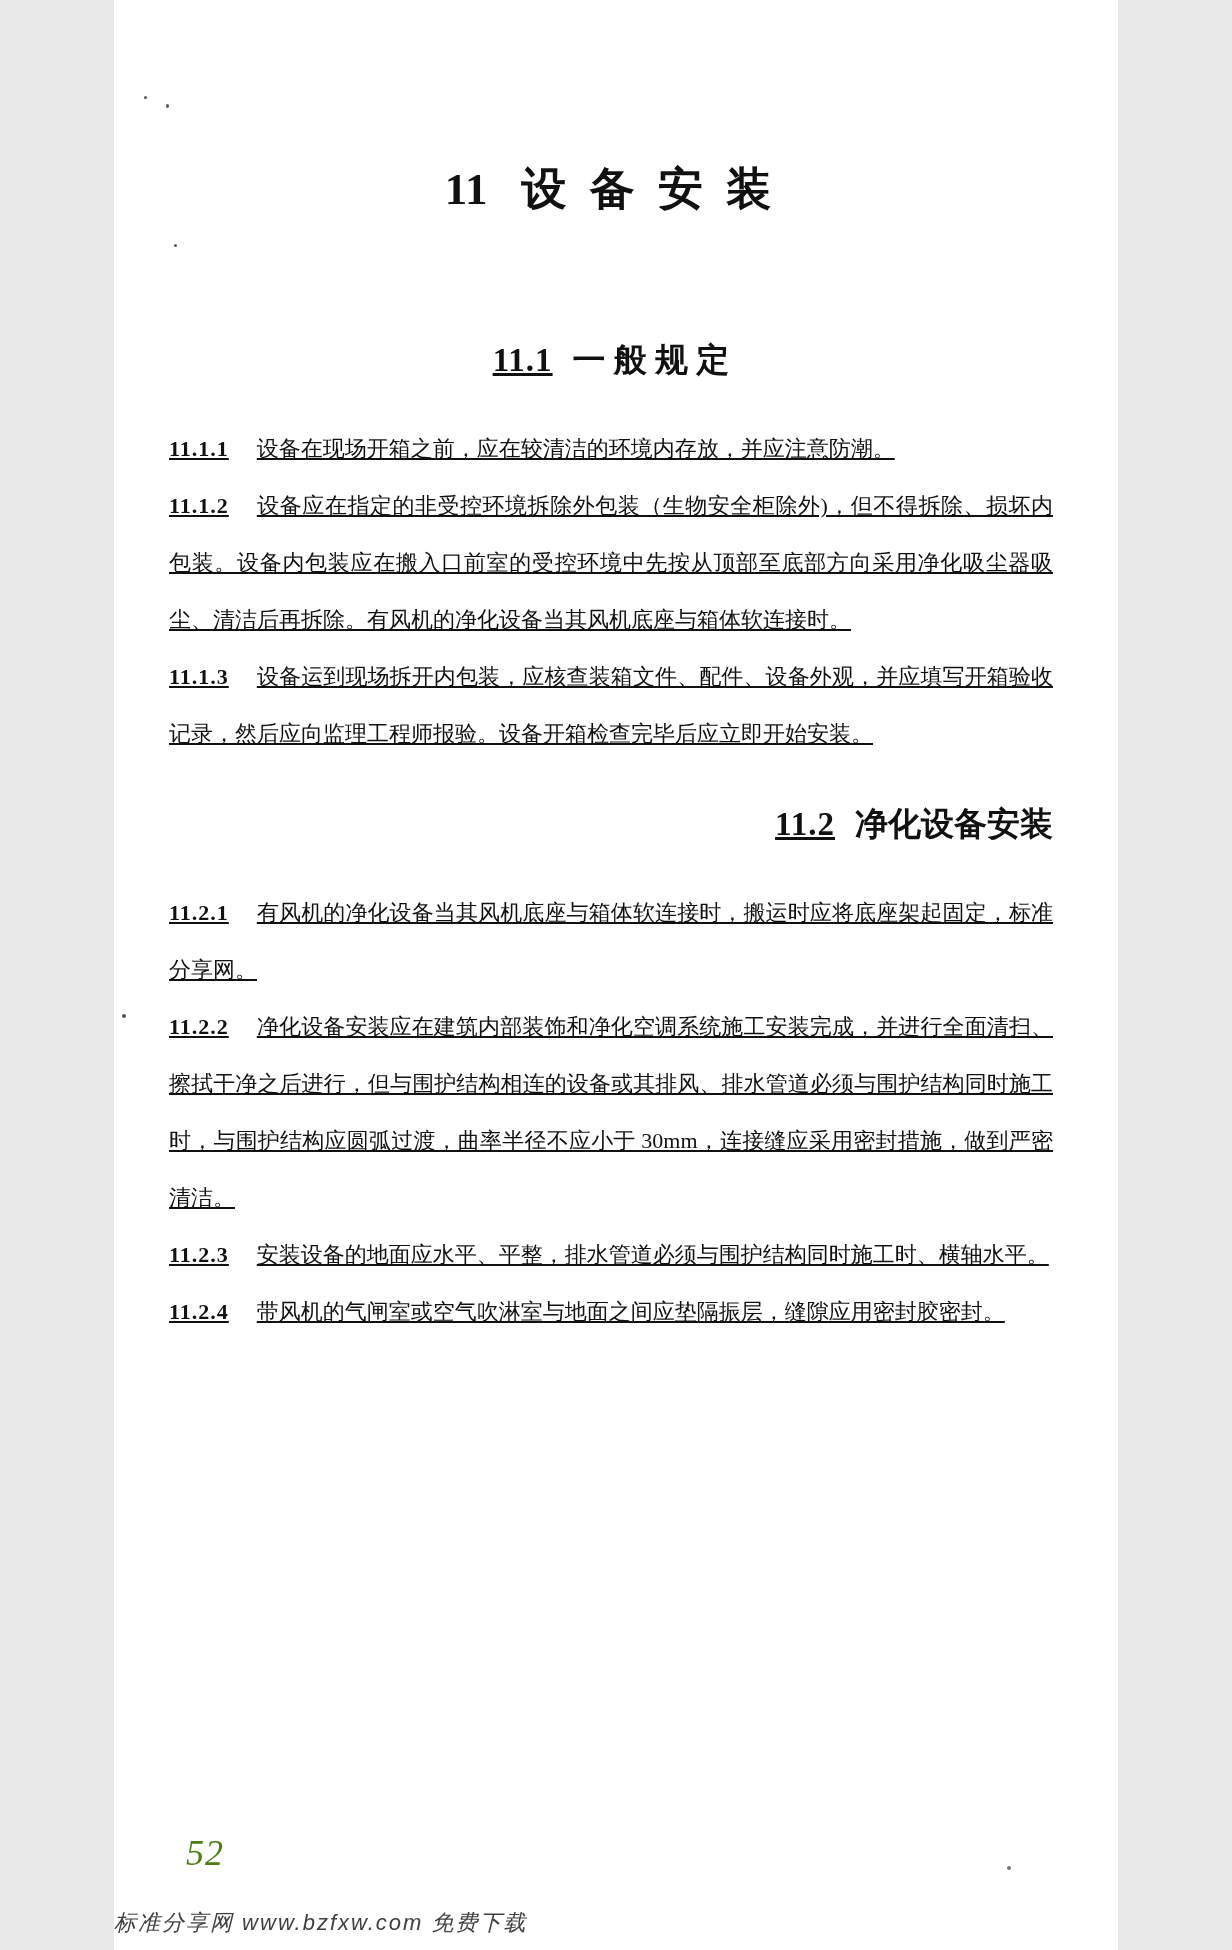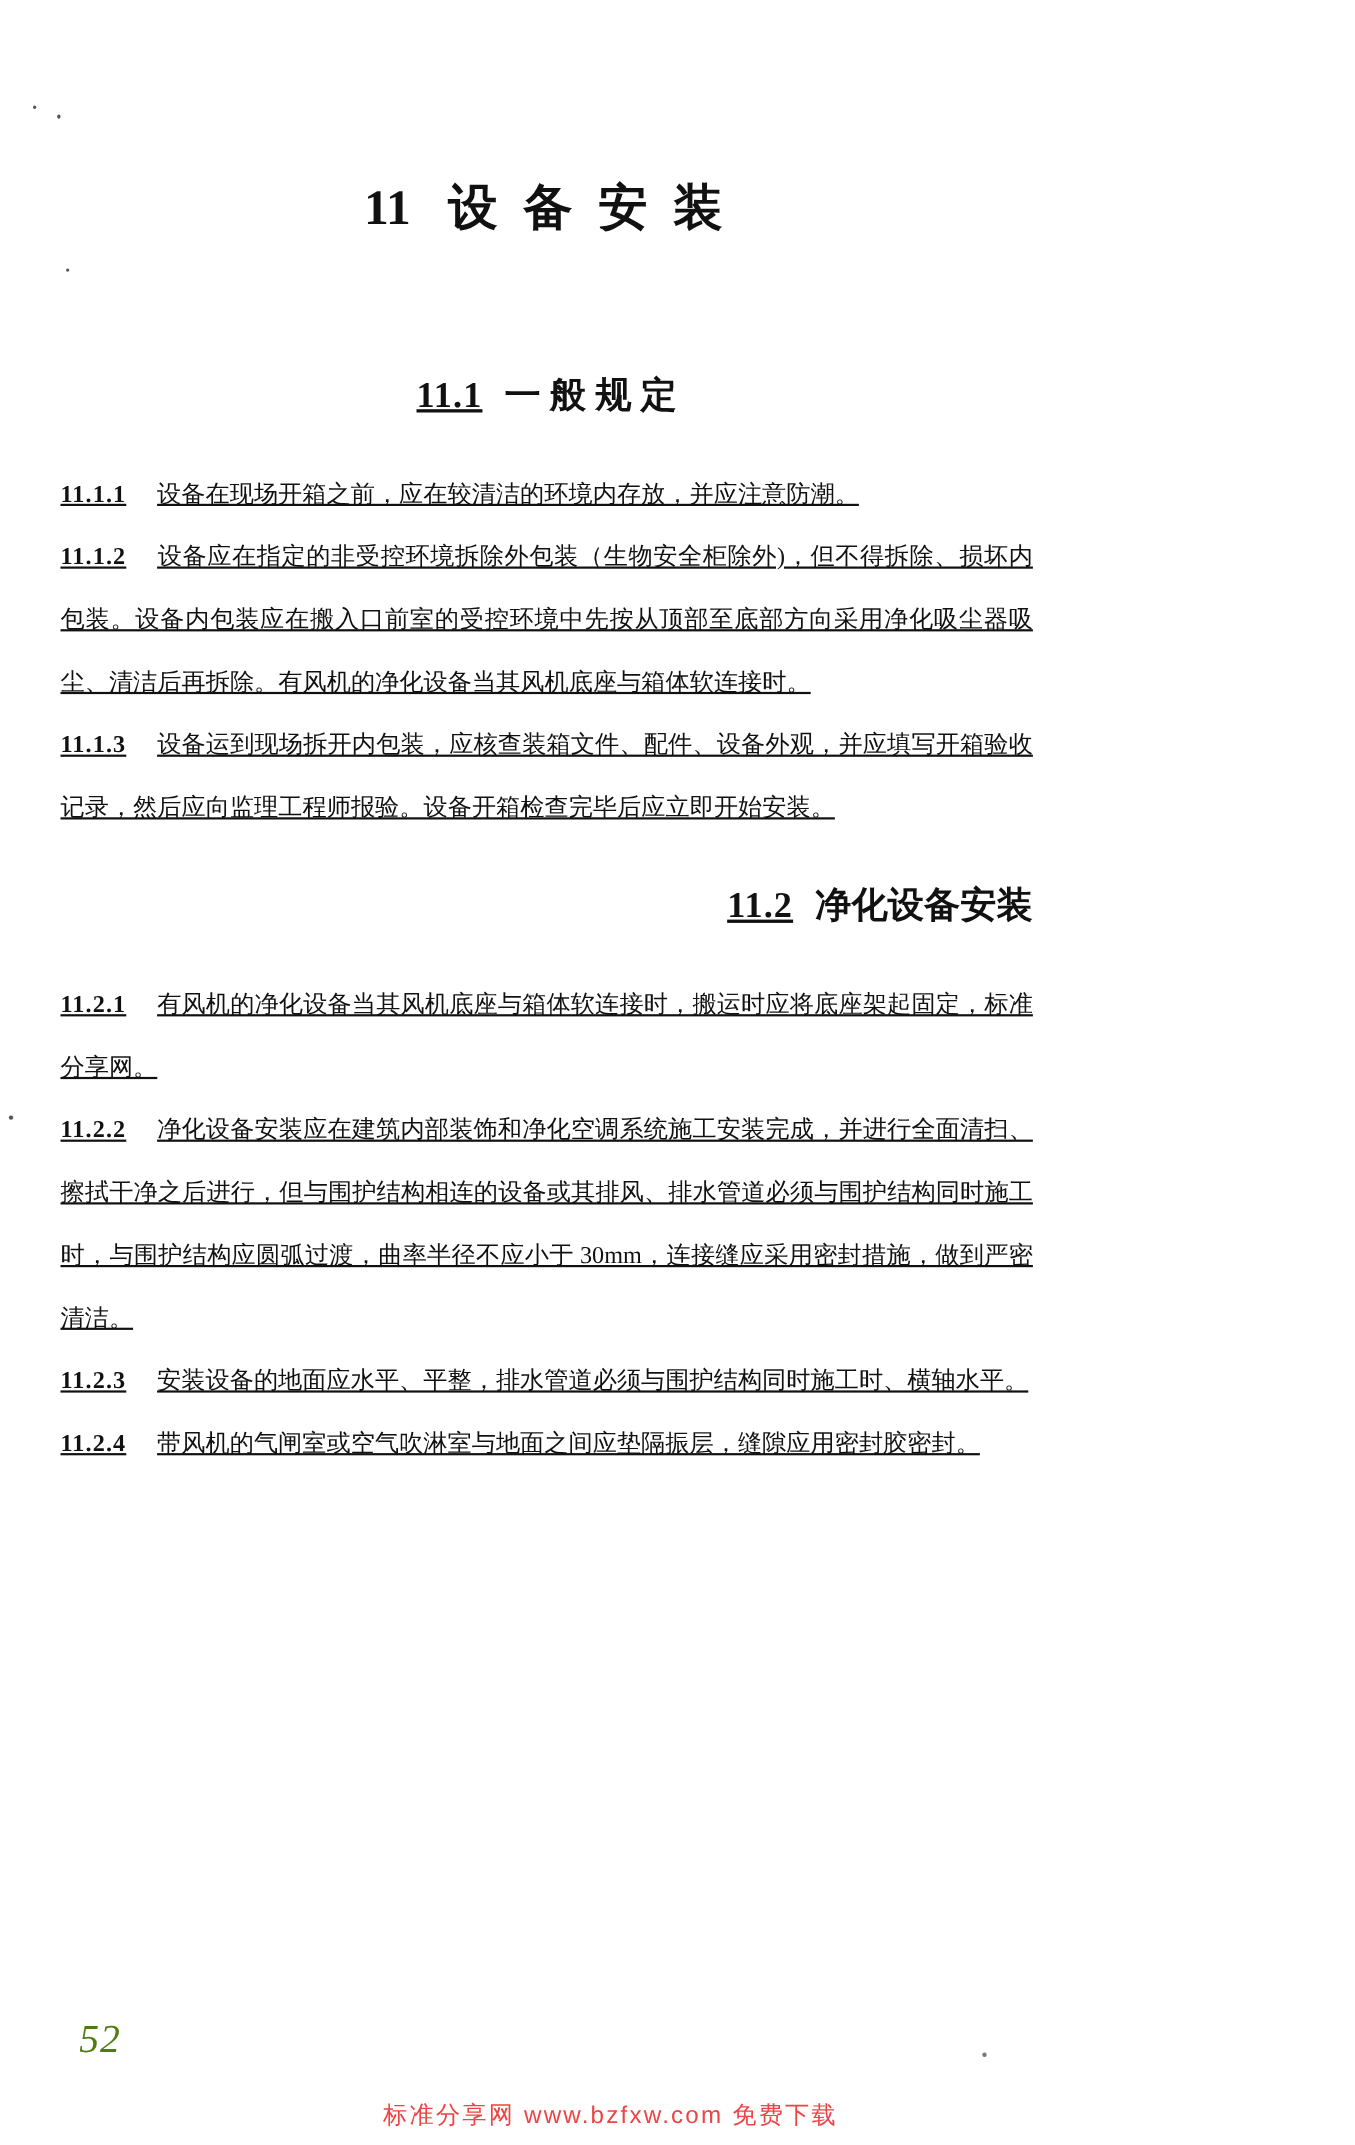--- a/index.html
+++ b/index.html
@@ -2,21 +2,21 @@
 <html lang="zh"><head>
 <meta charset="utf-8">
 <style>
   html, body {
     margin: 0;
     padding: 0;
     background: #e8e8e8;
   }
   .page {
     position: relative;
-    width: 1232px;
+    width: 1004px;
     height: 1950px;
     margin: 0 auto;
     background: #ffffff;
     overflow: hidden;
     color: #111111;
     font-family: "Liberation Serif", "DejaVu Serif", serif;
   }
   .content {
     position: absolute;
     left: 55px;
@@ -78,25 +78,25 @@
     font-size: 36px;
     font-style: italic;
     letter-spacing: 1px;
     color: #4d7c0f;
   }
   .watermark {
     position: absolute;
     left: 0;
     top: 1908px;
     width: 1110px;
-    text-align: center;
     font-size: 22px;
     letter-spacing: 2px;
-    color: #ef4444;
+    color: #404040;
     font-family: "Liberation Sans", "DejaVu Sans", sans-serif;
+    font-style: italic;
   }
   .speck {
     position: absolute;
     background: #555;
     border-radius: 50%;
   }
   .speck.s1 { left: 30px;  top: 96px;  width: 3px; height: 3px; }
   .speck.s2 { left: 52px;  top: 104px; width: 3px; height: 4px; }
   .speck.s3 { left: 60px;  top: 244px; width: 3px; height: 3px; }
   .speck.s4 { left: 8px;   top: 1014px; width: 4px; height: 4px; }

